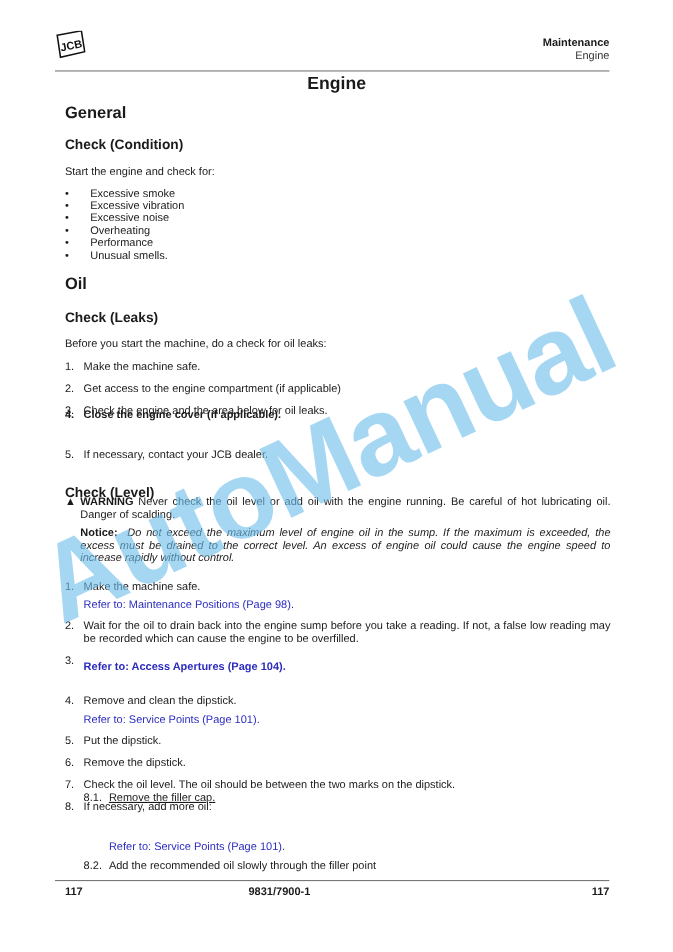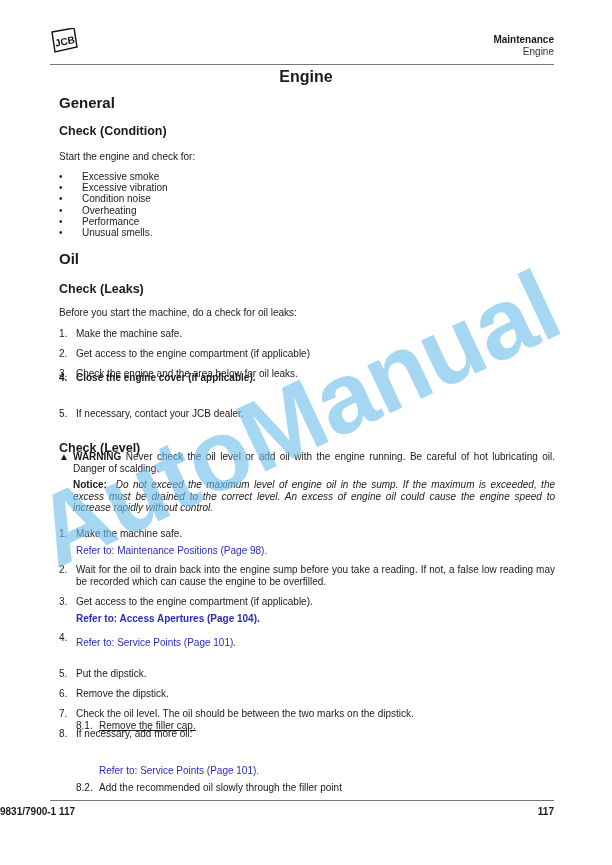--- a/index.html
+++ b/index.html
@@ -79,21 +79,21 @@
     <div class="bi">
         <span class="dot">•</span>
         <span>Excessive smoke</span>
       </div>
     <div class="bi">
         <span class="dot">•</span>
         <span>Excessive vibration</span>
       </div>
     <div class="bi">
         <span class="dot">•</span>
-        <span>Condition noise</span>
+        <span>Excessive noise</span>
       </div>
     <div class="bi">
         <span class="dot">•</span>
         <span>Overheating</span>
       </div>
     <div class="bi">
         <span class="dot">•</span>
         <span>Performance</span>
       </div>
     <div class="bi">
@@ -125,25 +125,25 @@
     <span class="num">1.</span>
     <div class="txt">Make the machine safe.</div>
     <div class="txt ref" style="margin-top:5px;">Refer to: Maintenance Positions (Page 98).</div>
   </div>
   <div class="step" style="top:564px;">
     <span class="num">2.</span>
     <div class="txt">Wait for the oil to drain back into the engine sump before you take a reading. If not, a false low reading may be recorded which can cause the engine to be overfilled.</div>
   </div>
   <div class="step" style="top:596px;">
     <span class="num">3.</span>
-    <div class="txt">Get access to the engine compartment (if applicable).</div>
     <div class="txt ref" style="margin-top:5px;font-weight:bold;">Refer to: Access Apertures (Page 104).</div>
   </div>
   <div class="step" style="top:632px;">
     <span class="num">4.</span>
+    <div class="txt">Remove and clean the dipstick.</div>
     <div class="txt ref" style="margin-top:5px;">Refer to: Service Points (Page 101).</div>
   </div>
   <div class="step" style="top:668px;">
     <span class="num">5.</span>
     <div class="txt">Put the dipstick.</div>
   </div>
   <div class="step" style="top:688px;">
     <span class="num">6.</span>
     <div class="txt">Remove the dipstick.</div>
   </div>
@@ -159,17 +159,17 @@
   <div class="sub" style="left:76px; top:720px;text-decoration:underline;">
     <span style="display:inline-block;width:23px;">8.1.</span><span>Remove the filler cap.</span>
   </div>
   <div class="sub ref" style="left:99px; top:765px;">Refer to: Service Points (Page 101).</div>
   <div class="sub" style="left:76px; top:782px;">
     <span style="display:inline-block;width:23px;">8.2.</span><span>Add the recommended oil slowly through the filler point</span>
   </div>
 
   <div class="ftr-rule"></div>
   <div class="ftr" style="left:59px;">117</div>
-  <div class="ftr" style="left:0; width:508px; ">9831/7900-1</div>
+  <div class="ftr" style="left:0; width:508px; text-align:center;">9831/7900-1</div>
   <div class="ftr" style="right:58px;">117</div>
 
   <div class="watermark" style="left:42px; top:480px;">AutoManual</div>
 </div>
 
 </body></html>

